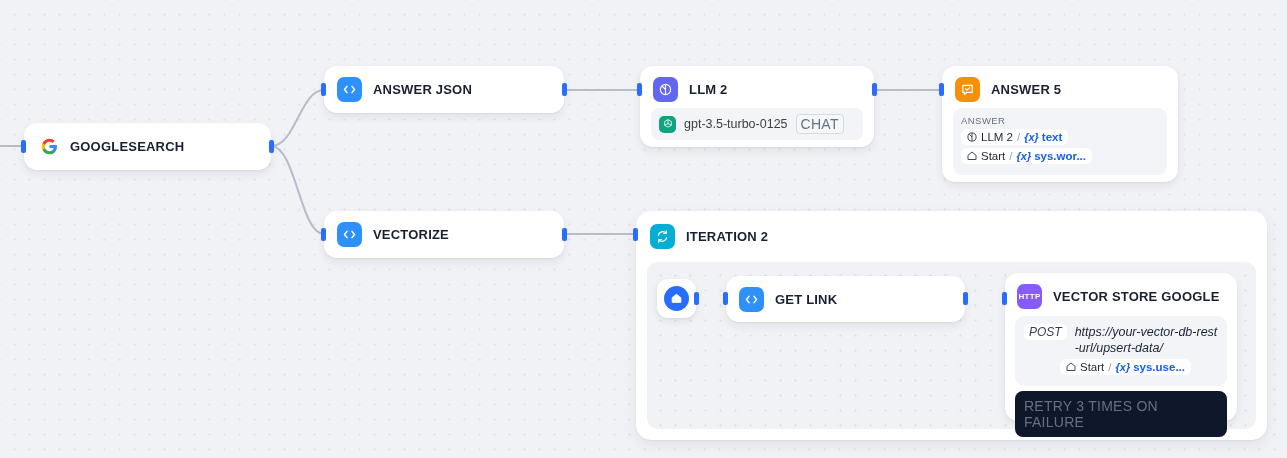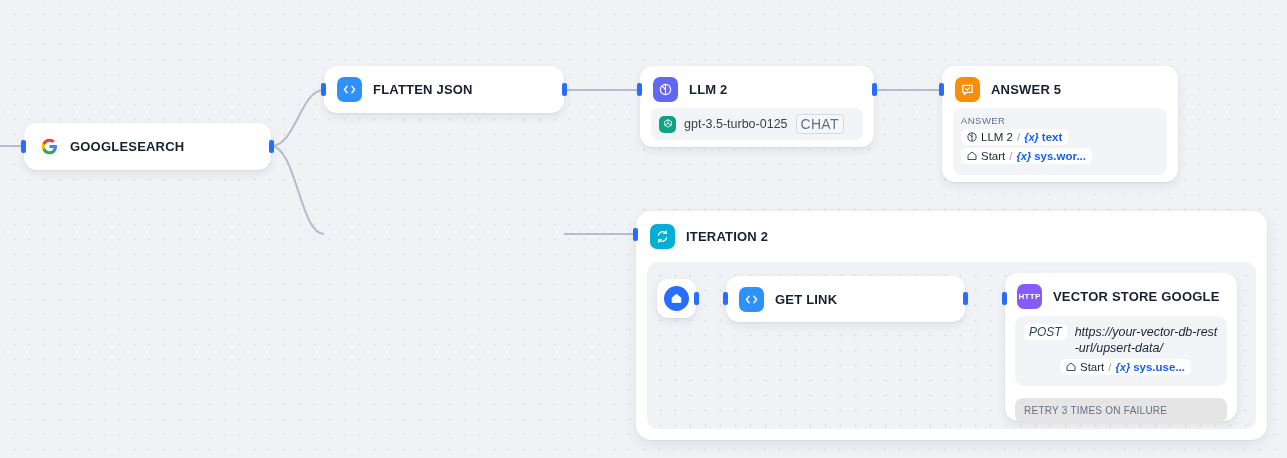--- a/index.html
+++ b/index.html
@@ -184,25 +184,25 @@
     flex: 0 0 auto;
   }
   .url-text {
     font-size: 12.5px;
     color: #1c2533;
     line-height: 16px;
     word-break: break-all;
   }
   .http-varline { margin-top: 3px; padding-left: 36px; }
   .retry-row {
-    margin-top: 12px;
-    background: #e5e5e5;
+    margin-top: 5px;
+    background: #0f172a;
     border-radius: 8px;
     padding: 7px 9px;
-    font-size: 10px;
+    font-size: 14px;
     color: #667085;
     letter-spacing: .25px;
   }
 
   
   .iteration {
     position: absolute;
     background: #ffffff;
     border-radius: 15px;
     box-shadow: 0 1px 2px rgba(16,24,40,0.05), 0 5px 14px rgba(16,24,40,0.07);
@@ -283,24 +283,37 @@
   <div class="node" style="left:324px; top:66px; width:240px; height:47px;">
     <div class="handle" style="left:-3px; top:17px;"></div>
     <div class="handle" style="right:-3px; top:17px;"></div>
     <div class="node-head" style="padding-top:11px;">
       <span class="icon icon-code">
         <svg width="15" height="15" viewBox="0 0 24 24" fill="none" stroke="#ffffff" stroke-width="2.4" stroke-linecap="round" stroke-linejoin="round">
           <polyline points="8,7 4,12 8,17"></polyline>
             <polyline points="16,7 20,12 16,17"></polyline>
         </svg>
       </span>
-      <span class="node-title">FLATTEN JSON</span>
-    </div>
-  </div>
-
+      <span class="node-title">ANSWER JSON</span>
+    </div>
+  </div>
+
+  <div class="node" style="left:324px; top:211px; width:240px; height:47px;">
+    <div class="handle" style="left:-3px; top:17px;"></div>
+    <div class="handle" style="right:-3px; top:17px;"></div>
+    <div class="node-head" style="padding-top:11px;">
+      <span class="icon icon-code">
+        <svg width="15" height="15" viewBox="0 0 24 24" fill="none" stroke="#ffffff" stroke-width="2.4" stroke-linecap="round" stroke-linejoin="round">
+          <polyline points="8,7 4,12 8,17"></polyline>
+            <polyline points="16,7 20,12 16,17"></polyline>
+        </svg>
+      </span>
+      <span class="node-title">VECTORIZE</span>
+    </div>
+  </div>
 
   <div class="node" style="left:640px; top:66px; width:234px; height:81px;">
     <div class="handle" style="left:-3px; top:17px;"></div>
     <div class="handle" style="right:-3px; top:17px;"></div>
     <div class="node-head" style="padding:11px 13px 6px 13px;">
       <span class="icon icon-llm">
         <svg width="15" height="15" viewBox="0 0 24 24" fill="none" stroke="#ffffff" stroke-width="1.8">
           <circle cx="12" cy="12" r="8.2"></circle>
             <path d="M12 4.2 L12 19.8" stroke-width="1.8"></path>
           <path d="M12 12 L6.6 6.6" stroke-width="1.8"></path>

